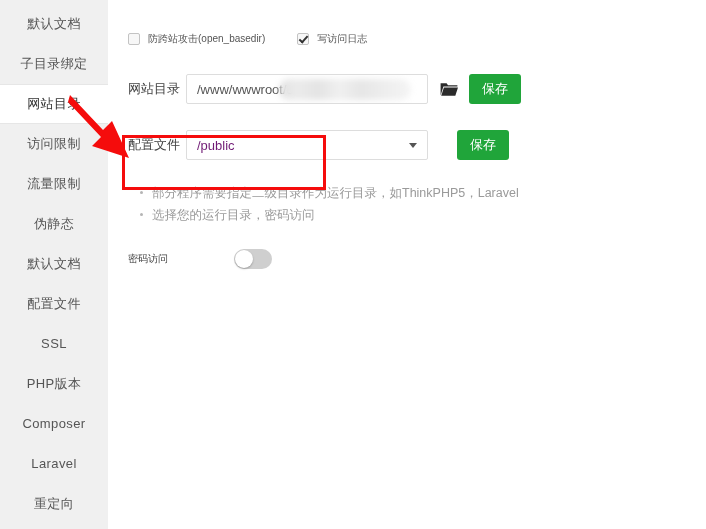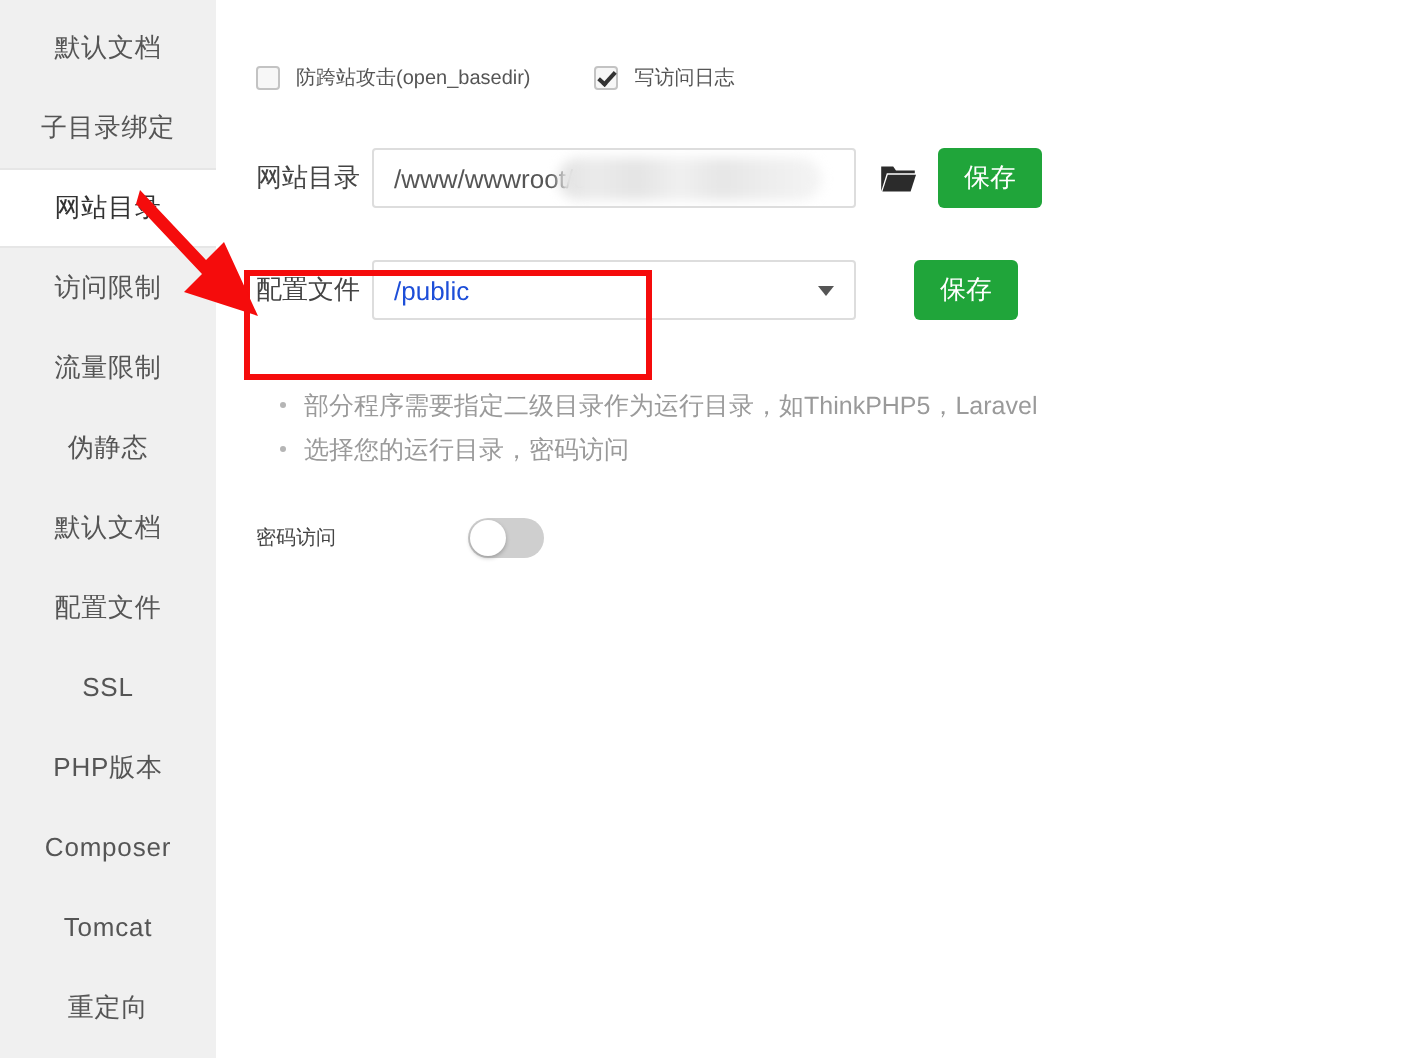--- a/index.html
+++ b/index.html
@@ -131,21 +131,21 @@
     padding: 0 10px;
     border-radius: 2px;
     position: relative;
     overflow: hidden;
   }
   #dir-input { width: 242px; }
   #run-input {
     width: 242px;
     justify-content: space-between;
     cursor: pointer;
-    color: #1d4ed8;
+    color: #701a75;
   }
   .redact {
     position: absolute;
     left: 92px;
     top: 4px;
     width: 132px;
     height: 21px;
     border-radius: 11px;
     background: linear-gradient(90deg,#e2e2e2 0%,#ebebeb 14%,#e4e4e4 30%,#f0f0f0 46%,#e6e6e6 62%,#ededed 78%,#f4f4f4 100%);
     filter: blur(3px);
@@ -176,21 +176,21 @@
     font-family: inherit;
     line-height: 30px;
     text-align: center;
     box-sizing: border-box;
   }
   .save-gap-dir { margin-left: 11px; }
   .save-gap-run { margin-left: 29px; }
 
   
   .hints {
-    margin-top: 32px;
+    margin-top: 22px;
     margin-left: 10px;
   }
   .hint {
     font-size: 12.5px;
     color: #9a9a9a;
     line-height: 22px;
     position: relative;
     padding-left: 14px;
     white-space: nowrap;
   }
@@ -267,21 +267,21 @@
     <div class="side-item"><span>子目录绑定</span></div>
     <div class="side-item active"><span>网站目录</span></div>
     <div class="side-item"><span>访问限制</span></div>
     <div class="side-item"><span>流量限制</span></div>
     <div class="side-item"><span>伪静态</span></div>
     <div class="side-item"><span>默认文档</span></div>
     <div class="side-item"><span>配置文件</span></div>
     <div class="side-item"><span>SSL</span></div>
     <div class="side-item"><span>PHP版本</span></div>
     <div class="side-item"><span>Composer</span></div>
-    <div class="side-item"><span>Tomcat</span></div>
+    <div class="side-item"><span>Laravel</span></div>
     <div class="side-item"><span>重定向</span></div>
   </nav>
 
   <main class="main">
 
     <div class="check-row">
       <label class="cb-wrap">
         <span class="cbox"></span>
         <span class="cb-label">防跨站攻击(open_basedir)</span>
       </label>

